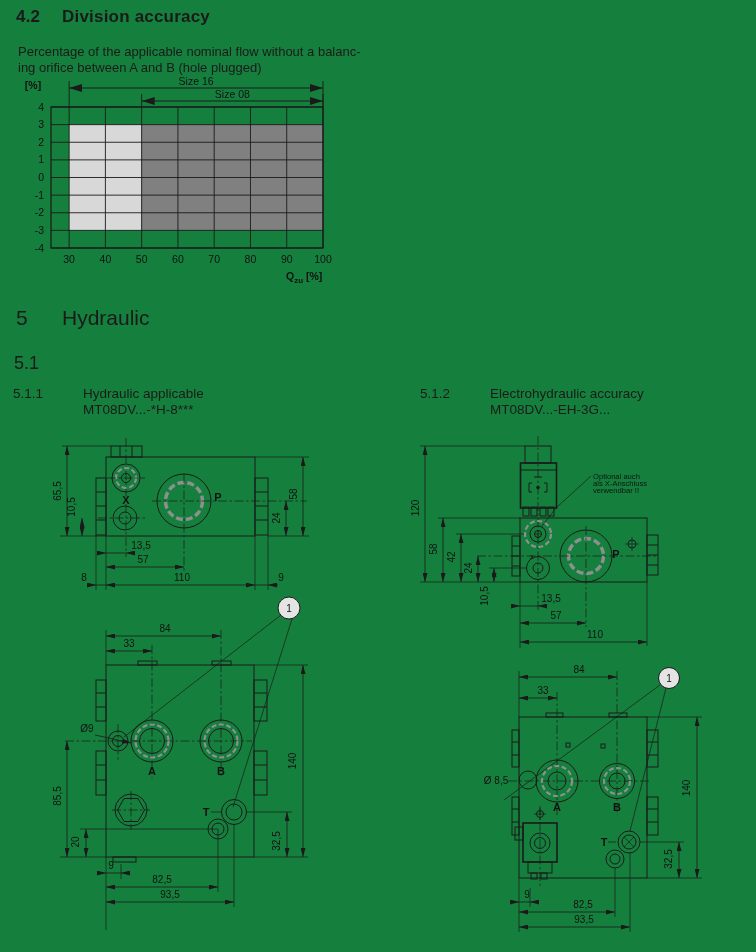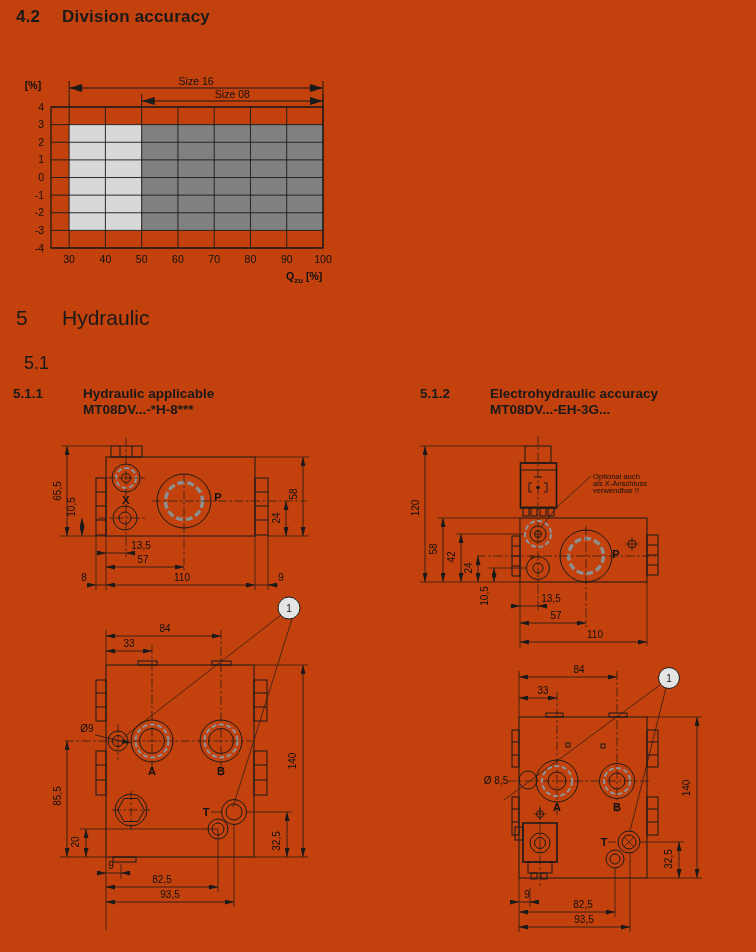--- a/index.html
+++ b/index.html
@@ -1,26 +1,26 @@
 <!DOCTYPE html>
 <html><head>
 <meta charset="utf-8">
 <style>
   html,body{margin:0;padding:0;background:#fff;}
-  .page{position:relative;width:756px;height:952px;background:#c2410c;
+  .page{position:relative;width:756px;height:952px;background:#15803d;
         font-family:"Liberation Sans",sans-serif;color:#1a1a1a;overflow:hidden;}
   .heading{position:absolute;display:flex;white-space:nowrap;}
   .h-42{left:16px;top:7px;font-size:17px;font-weight:bold;letter-spacing:.2px;}
   .h-42 .hnum{width:46px;}
   .h-5{left:16px;top:306px;font-size:21px;font-weight:normal;}
   .h-5 .hnum{width:46px;}
-  .h-51{left:24px;top:353px;font-size:18px;font-weight:normal;}
+  .h-51{left:14px;top:353px;font-size:18px;font-weight:normal;}
   .h-51 .hnum{width:48px;}
   .intro{position:absolute;left:18px;top:31px;width:350px;font-size:13px;line-height:15.5px;}
-  .subsec{position:absolute;display:flex;font-size:13.5px;font-weight:bold;line-height:15.5px;}
+  .subsec{position:absolute;display:flex;font-size:13.5px;font-weight:normal;line-height:15.5px;}
   .subsec .subnum{width:70px;flex:none;}
   .sub-l{left:13px;top:386px;}
   .sub-r{left:420px;top:386px;}
   svg{position:absolute;display:block;}
   #chart-svg{left:0;top:72px;}
   #drawings-svg{left:0;top:430px;}
   svg text{font-family:"Liberation Sans",sans-serif;fill:#111;}
   .ct{font-size:10.5px;}
   .cb2{font-weight:bold;}
   .cg{stroke:#1a1a1a;stroke-width:0.9;fill:none;}
@@ -41,20 +41,21 @@
 </head>
 <body>
 
 <div class="page">
 
   <div class="heading h-42">
     <span class="hnum">4.2</span>
     <span class="htxt">Division accuracy</span>
   </div>
 
+  <p class="intro"><span>Percentage of the applicable nominal flow without a balanc-</span><br><span>ing orifice between A and B (hole plugged)</span></p>
 
   <svg id="chart-svg" width="360" height="218" viewBox="0 0 360 218">
     <defs>
       <marker id="ars" markerWidth="13" markerHeight="8" refX="0" refY="4" orient="auto" markerUnits="userSpaceOnUse">
         <path d="M13,0 L0,4 L13,8 z" fill="#1a1a1a"></path>
       </marker>
       <marker id="are" markerWidth="13" markerHeight="8" refX="13" refY="4" orient="auto" markerUnits="userSpaceOnUse">
         <path d="M0,0 L13,4 L0,8 z" fill="#1a1a1a"></path>
       </marker>
     </defs>

